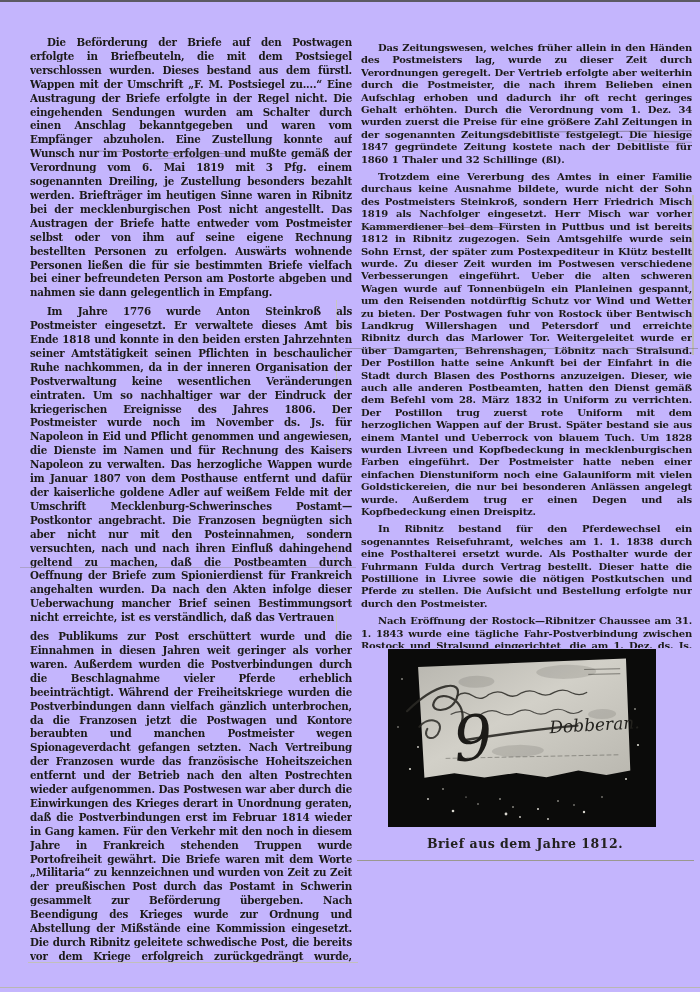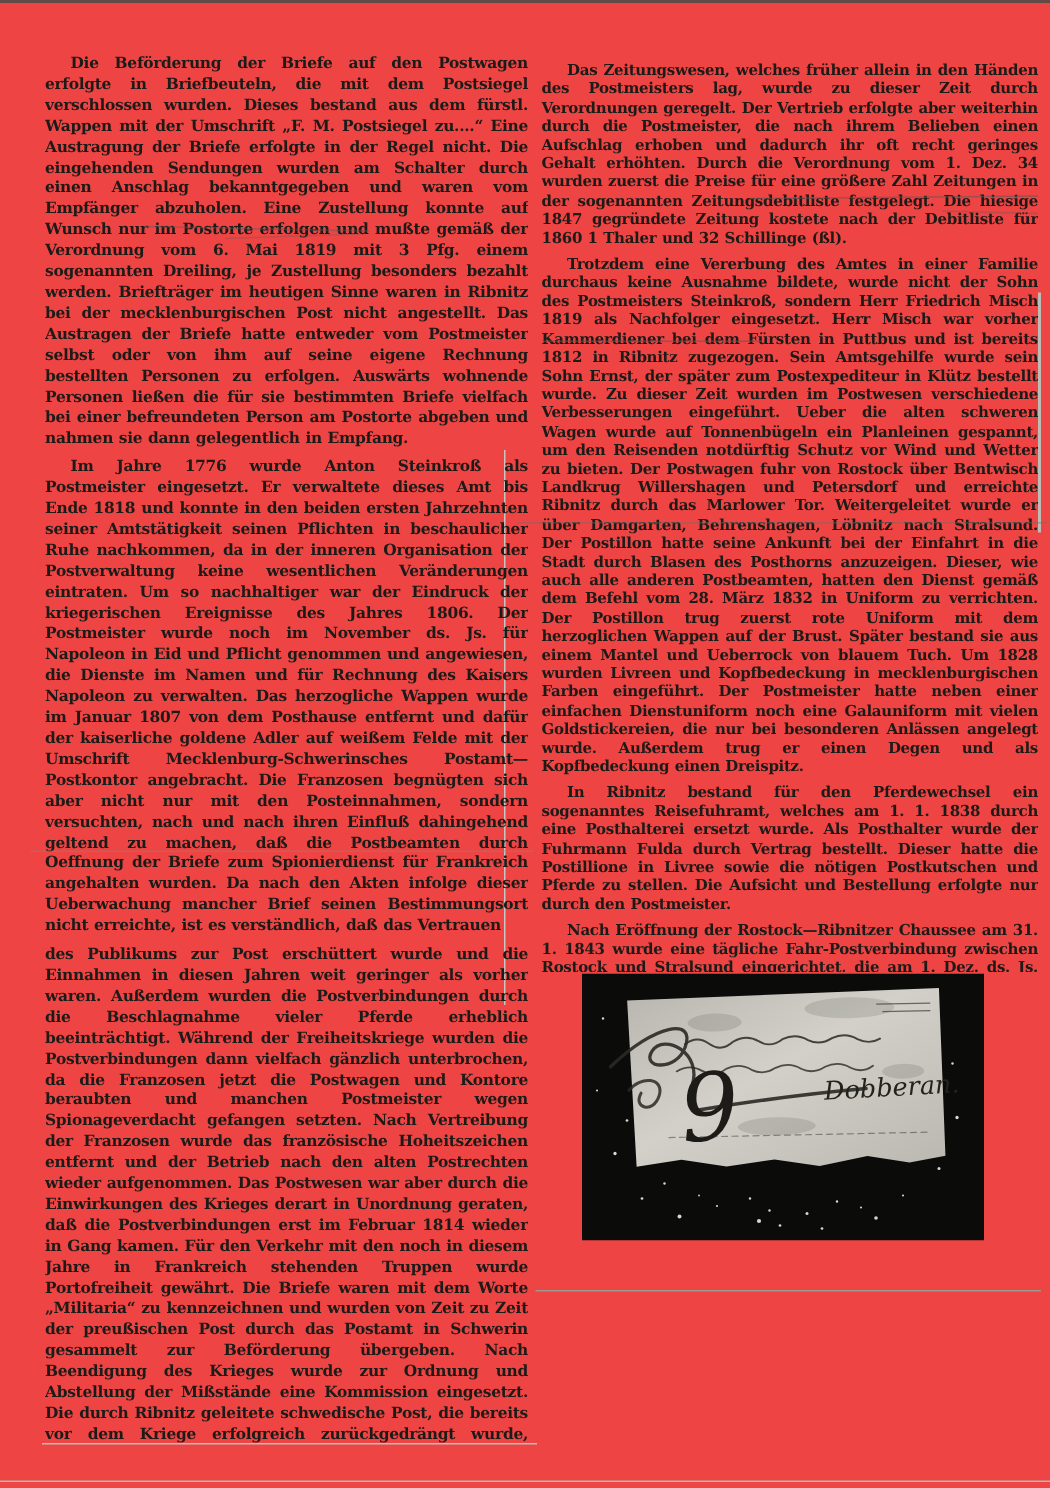--- a/index.html
+++ b/index.html
@@ -1,19 +1,19 @@
 <!DOCTYPE html>
 <html><head>
 <meta charset="utf-8">
 <style>
   html,body{margin:0;padding:0;background:#e9e8e4;}
   .page{
     position:relative;
     width:700px;height:992px;
-    background:#ef4444;
+    background:#c4b5fd;
     overflow:hidden;
     font-family:"DejaVu Serif", serif;
     color:#1c1b18;
   }
   
   .edge-top{position:absolute;left:0;top:0;width:700px;height:2px;background:#4a4a48;opacity:.85;}
   .edge-bottom{position:absolute;left:0;top:987px;width:700px;height:1px;background:#b9b7b2;}
   .fold-line{position:absolute;left:336px;top:300px;width:1px;height:370px;background:#c7c5bf;}
   .right-edge-mark{position:absolute;left:692px;top:195px;width:2px;height:160px;background:#bdbbb5;}
 
@@ -149,16 +149,17 @@
         <text x="132" y="72" font-family="'DejaVu Serif', serif" font-style="italic" font-size="17" fill="#23221e" transform="rotate(-2 160 66)">Dobberan.</text>
 
         <g stroke="#3a3934" fill="none" stroke-width="0.8" opacity="0.7">
           <path d="M168,10 H204"></path>
             <path d="M172,15 H204"></path>
         </g>
       </g>
     </svg>
   </div>
 
+  <div class="caption">Brief aus dem Jahre 1812.</div>
   <div class="caption-rule"></div>
   <div class="bottom-left-rule"></div>
 
 </div>
 
 </body></html>

